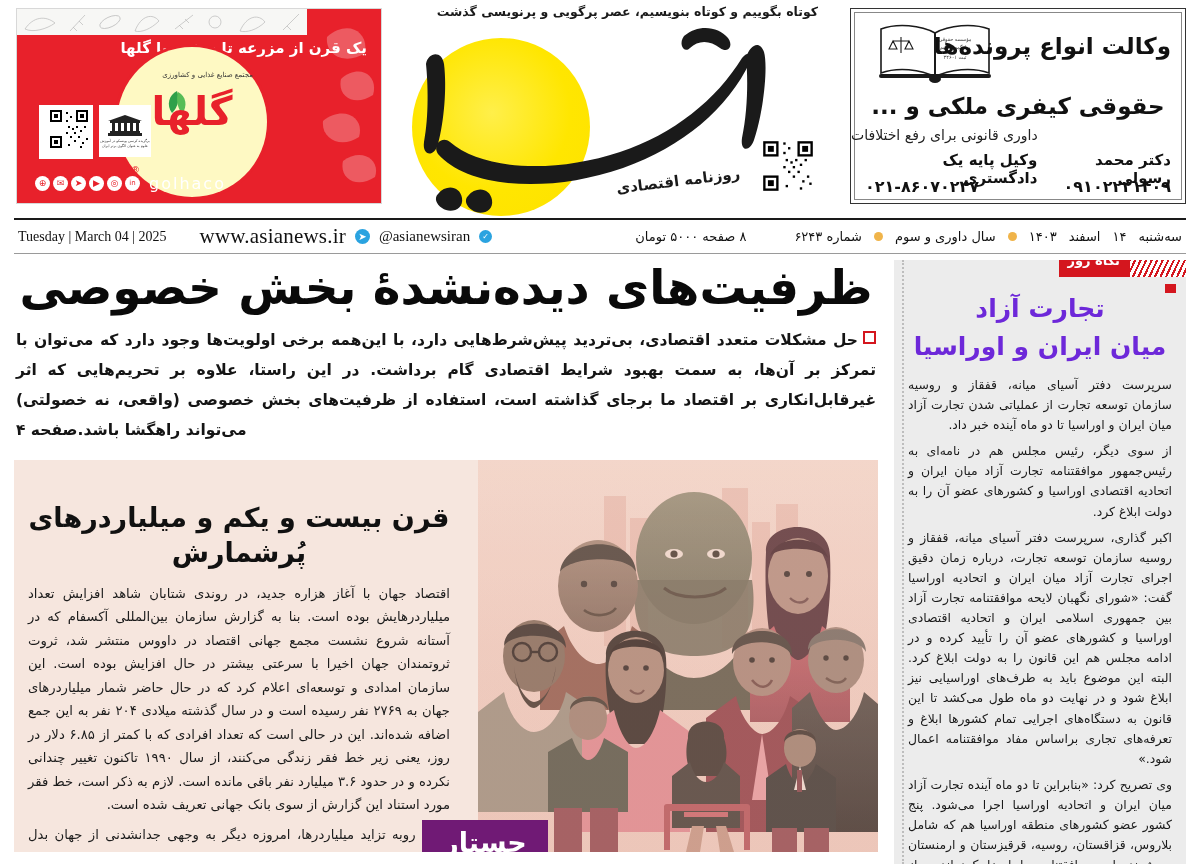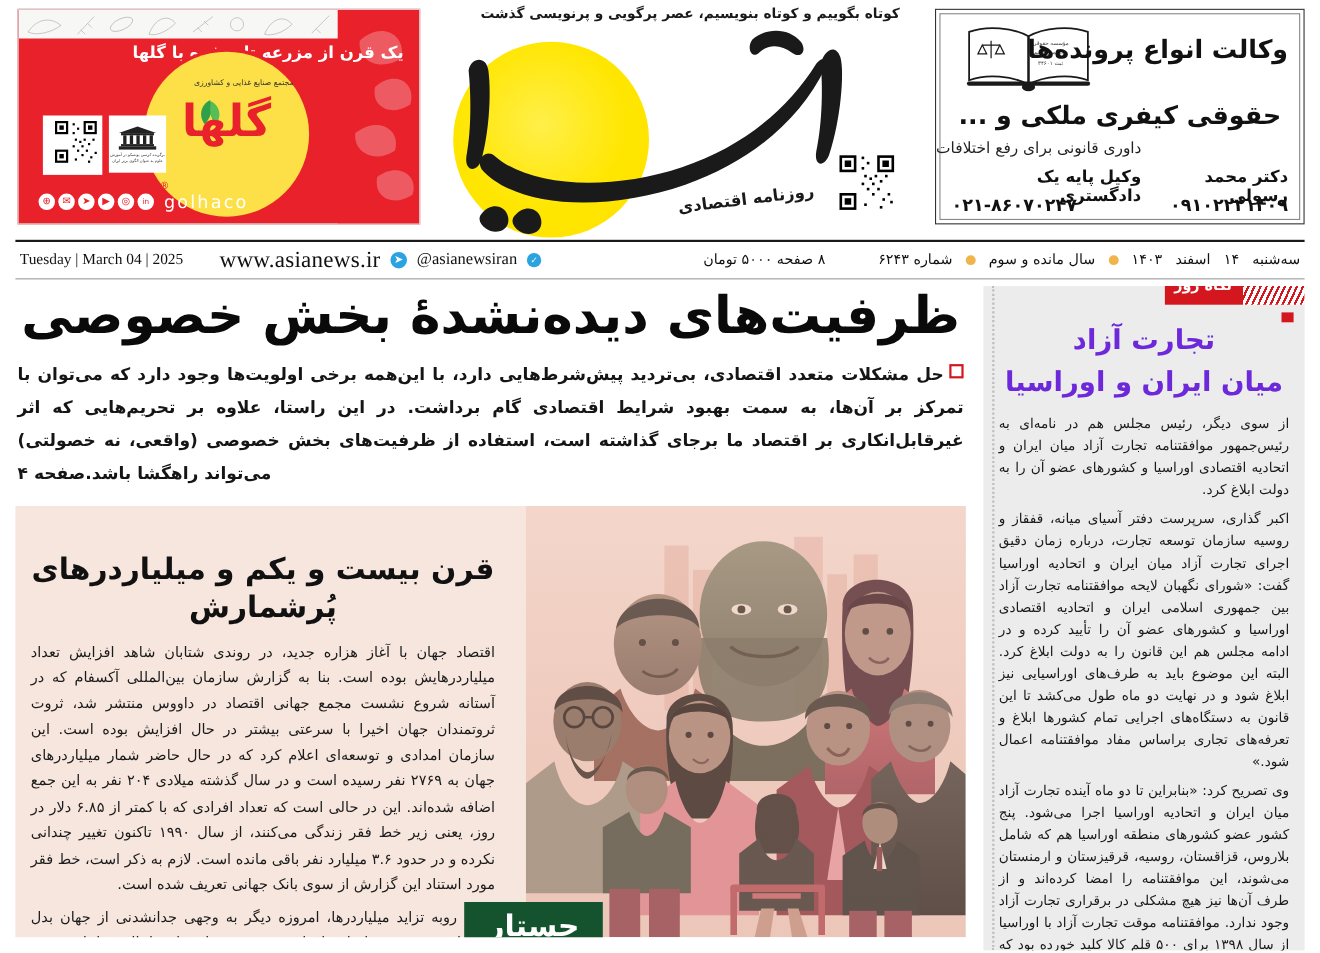--- a/index.html
+++ b/index.html
@@ -64,25 +64,25 @@
     top: 30px;
     right: 14px;
     font-size: 15px;
     font-weight: bold;
     color: #ffffff;
     letter-spacing: -0.5px;
     direction: rtl;
   }
   .golha-circle {
     position: absolute;
-    left: 114px;
+    left: 100px;
     top: 38px;
     width: 150px;
     height: 150px;
-    background: #fde047;
+    background: #fef9c3;
     border-radius: 50%;
     box-shadow: 0 0 0 3px #e8212b;
   }
   .golha-circle .sub {
     position: absolute;
     top: 24px;
     right: 14px;
     font-size: 7px;
     color: #333;
     direction: rtl;
@@ -515,21 +515,21 @@
     background: #f2ded4;
   }
   .photo svg { display:block; width:100%; height:100%; }
 
   .jostar {
     position: absolute;
     right: 330px;
     bottom: -14px;
     width: 126px;
     height: 46px;
-    background: #14532d;
+    background: #701a75;
     color: #ffffff;
     display: flex;
     align-items: center;
     justify-content: center;
     font-size: 27px;
     font-weight: bold;
     letter-spacing: 4px;
   }
   .jostar::after {
     content: "";
@@ -751,21 +751,21 @@
     </div>
   </div>
 
   <div class="infobar">
     <div class="right-group">
       <span>سه‌شنبه</span>
       <span>۱۴</span>
       <span>اسفند</span>
       <span>۱۴۰۳</span>
       <span class="dotmark"></span>
-      <span>سال مانده و سوم</span>
+      <span>سال داوری و سوم</span>
       <span class="dotmark"></span>
       <span>شماره ۶۲۴۳</span>
       <span style="margin-right:36px;">۸ صفحه ۵۰۰۰ تومان</span>
     </div>
     <div class="spacer"></div>
     <div class="left-group">
       <span class="en-date">Tuesday | March 04 | 2025</span>
       <span class="site-url" style="margin-left:24px;">www.asianews.ir</span>
       <span class="tg-icon">➤</span>
       <span class="handle">@asianewsiran</span>
@@ -781,20 +781,21 @@
         <div class="kicker-label">نگاه روز</div>
       </div>
       <div class="redsq"></div>
 
       <div class="side-head">
         <div>تجارت آزاد</div>
         <div>میان ایران و اوراسیا</div>
       </div>
 
       <div class="side-body">
+        <p>سرپرست دفتر آسیای میانه، قفقاز و روسیه سازمان توسعه تجارت از عملیاتی شدن تجارت آزاد میان ایران و اوراسیا تا دو ماه آینده خبر داد.</p>
         <p>از سوی دیگر، رئیس مجلس هم در نامه‌ای به رئیس‌جمهور موافقتنامه تجارت آزاد میان ایران و اتحادیه اقتصادی اوراسیا و کشورهای عضو آن را به دولت ابلاغ کرد.</p>
         <p>اکبر گذاری، سرپرست دفتر آسیای میانه، قفقاز و روسیه سازمان توسعه تجارت، درباره زمان دقیق اجرای تجارت آزاد میان ایران و اتحادیه اوراسیا گفت: «شورای نگهبان لایحه موافقتنامه تجارت آزاد بین جمهوری اسلامی ایران و اتحادیه اقتصادی اوراسیا و کشورهای عضو آن را تأیید کرده و در ادامه مجلس هم این قانون را به دولت ابلاغ کرد. البته این موضوع باید به طرف‌های اوراسیایی نیز ابلاغ شود و در نهایت دو ماه طول می‌کشد تا این قانون به دستگاه‌های اجرایی تمام کشورها ابلاغ و تعرفه‌های تجاری براساس مفاد موافقتنامه اعمال شود.»</p>
         <p>وی تصریح کرد: «بنابراین تا دو ماه آینده تجارت آزاد میان ایران و اتحادیه اوراسیا اجرا می‌شود. پنج کشور عضو کشورهای منطقه اوراسیا هم که شامل بلاروس، قزاقستان، روسیه، قرقیزستان و ارمنستان می‌شوند، این موافقتنامه را امضا کرده‌اند و از طرف آن‌ها نیز هیچ مشکلی در برقراری تجارت آزاد وجود ندارد. موافقتنامه موقت تجارت آزاد با اوراسیا از سال ۱۳۹۸ برای ۵۰۰ قلم کالا کلید خورده بود که در نهایت امسال نهایی شد و پس از اجرا در سال آینده تعرفه ۸۷ درصد کالاها در تجارت ایران و اب: منطقه صفر می‌شود.</p>
       </div>
     </div>
 
     <div class="main">
       <div class="sidebar-rail" style="right:-10px;left:auto;border-left:none;border-right:2px dotted #bdbdbd;"></div>
 
       <h1 class="lead-headline">ظرفیت‌های دیده‌نشدهٔ بخش خصوصی</h1>

